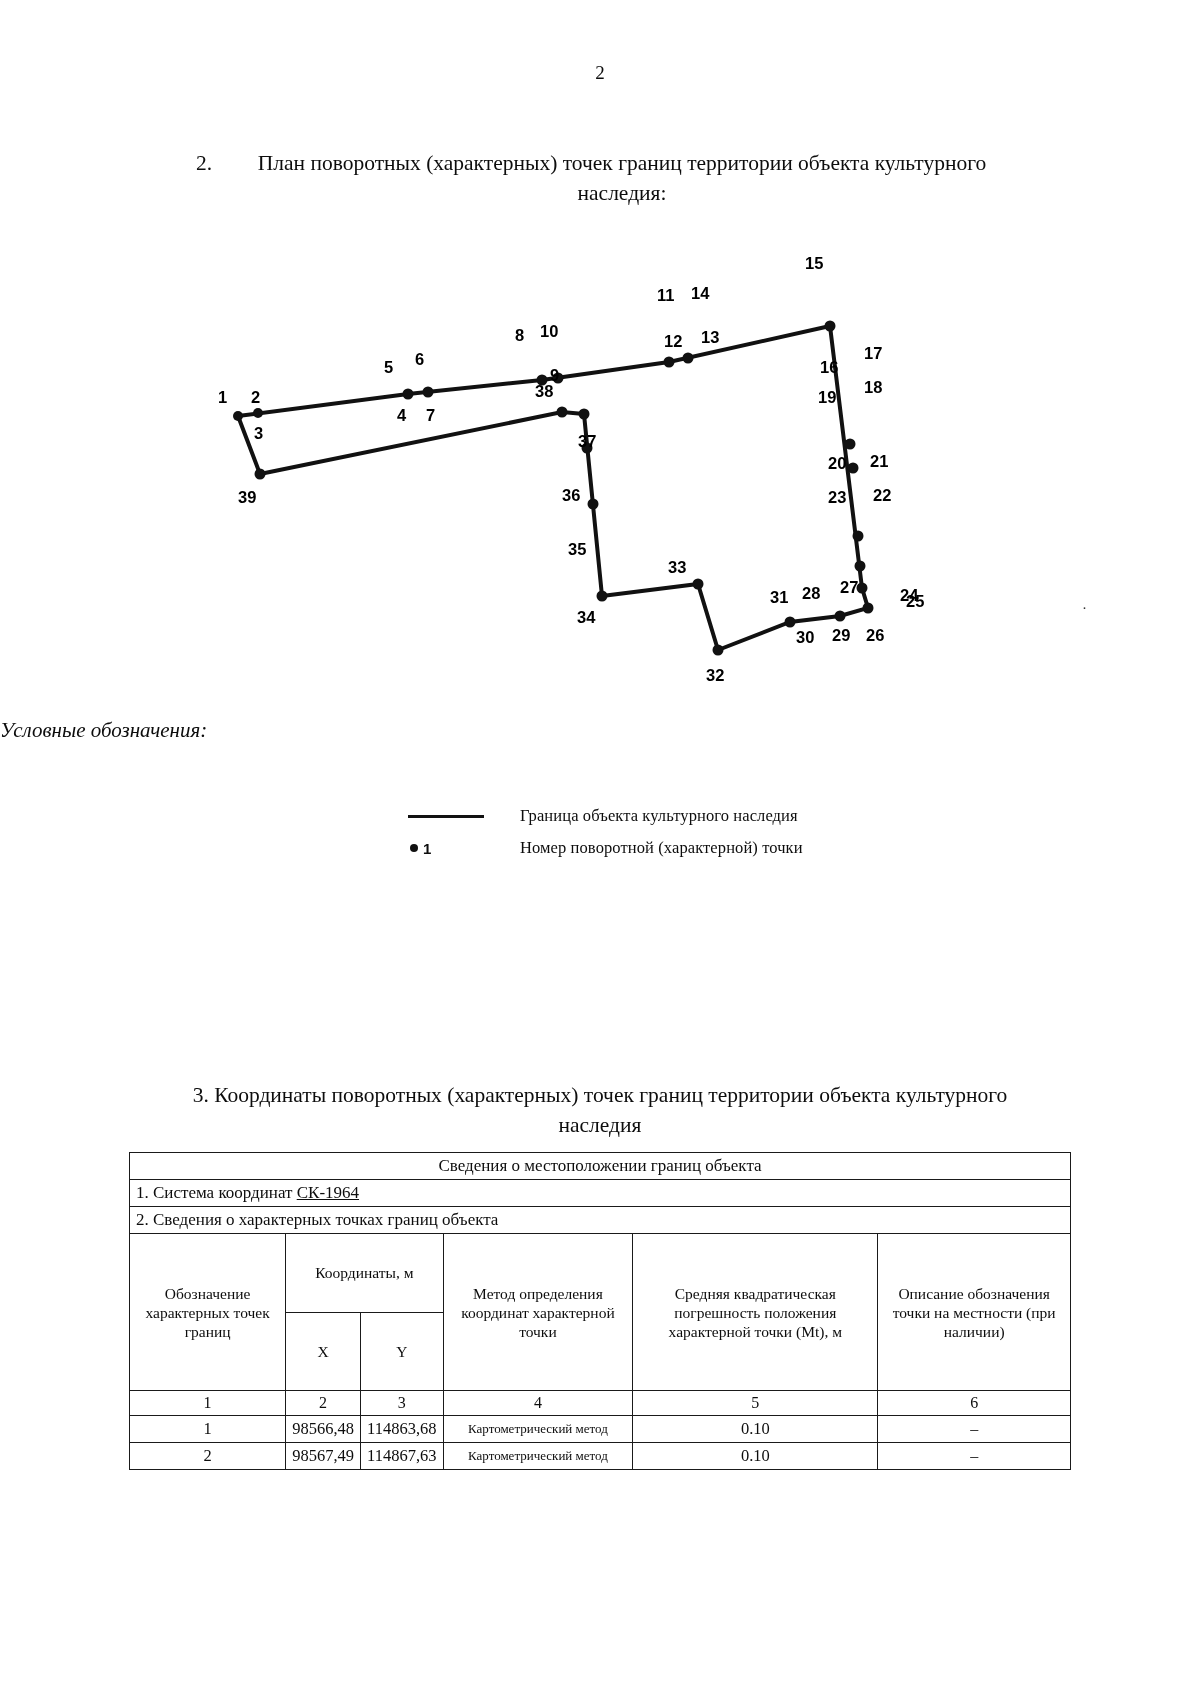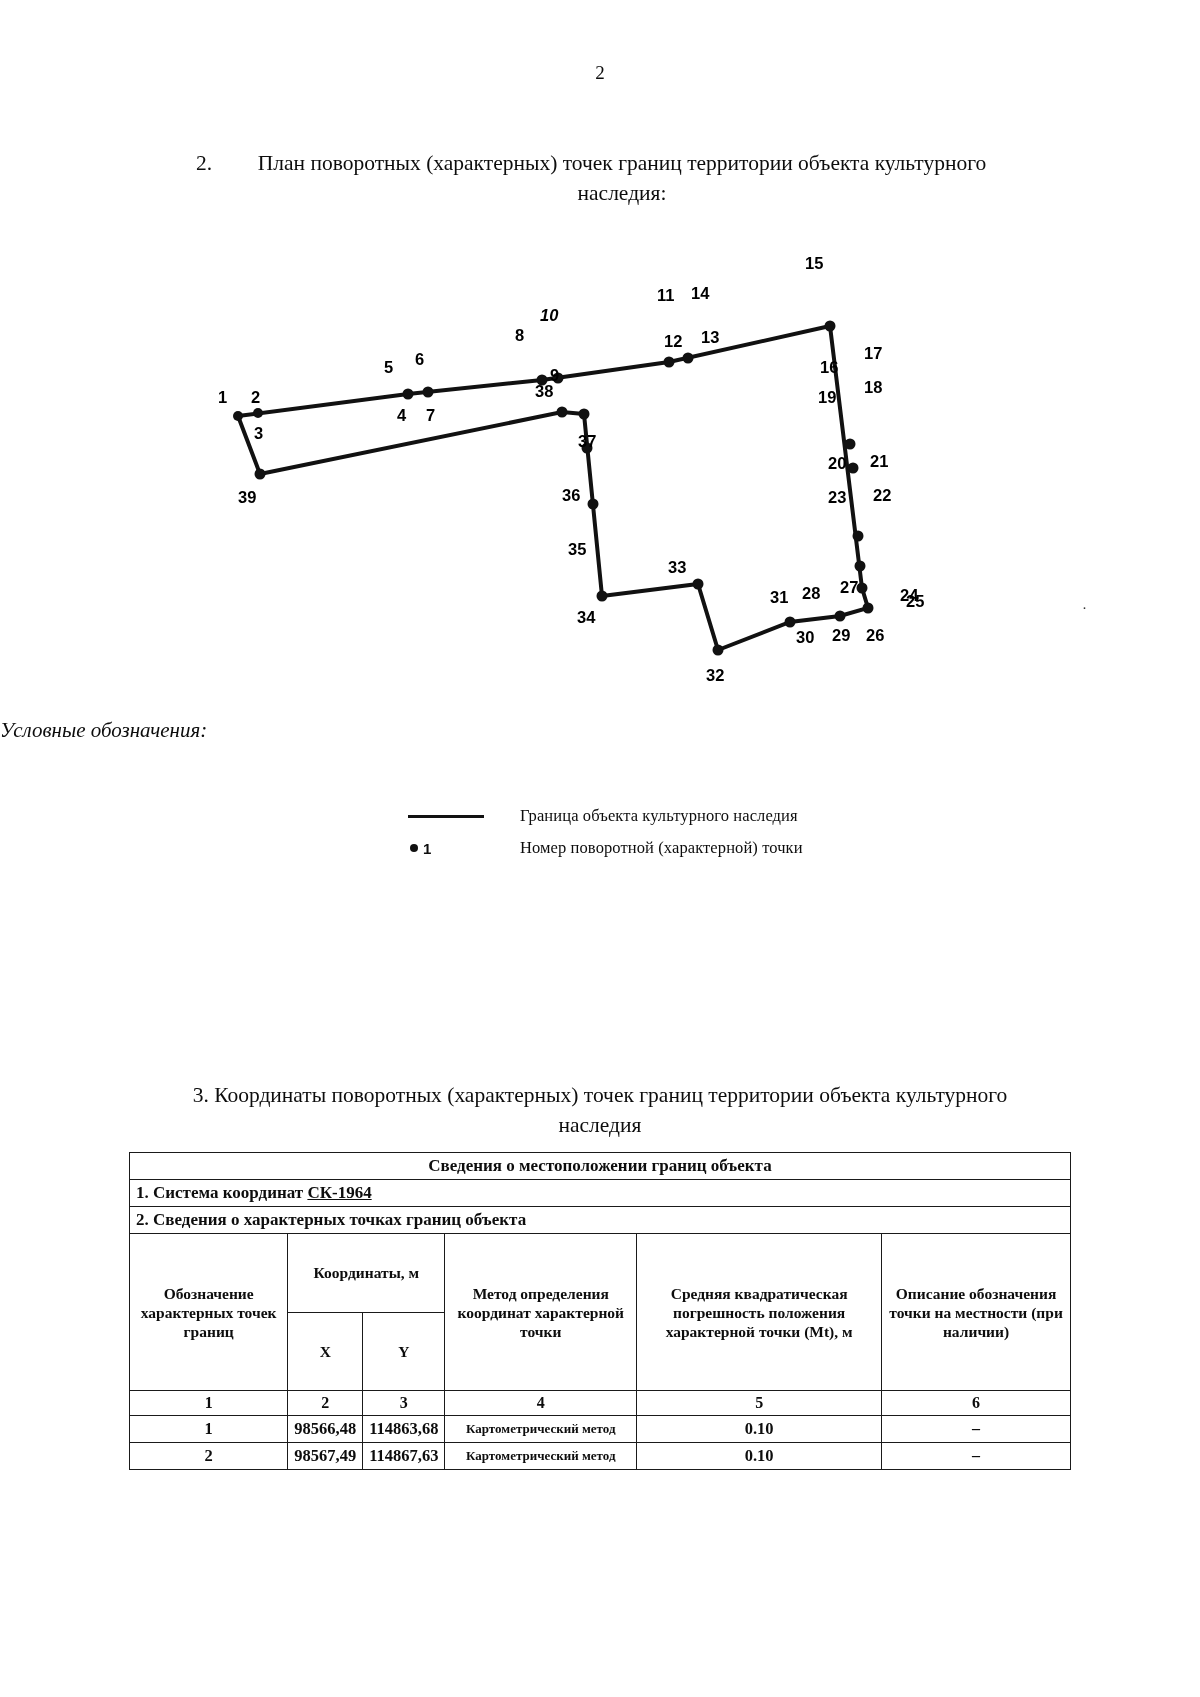--- a/index.html
+++ b/index.html
@@ -57,21 +57,21 @@
   
   .coord-table{
     position:absolute;top:1152px;left:129px;
     width:942px;
     border-collapse:collapse;
     font-size:16px;
   }
   .coord-table td,.coord-table th{
     border:1px solid #1a1a1a;
     padding:3px 6px;
-    font-weight:bold;
+    font-weight:normal;
     vertical-align:middle;
   }
   .tbl-title{text-align:center;font-size:17px;padding:7px 4px;}
   .tbl-sub{text-align:left;font-size:17px;padding:8px 8px;}
   .tbl-sub u{text-decoration:underline;}
   .hdr-cell{text-align:center;font-size:15.5px;line-height:19px;padding:6px 4px;}
   .colnum{text-align:center;font-size:16px;padding:6px 4px;}
   .data-cell{text-align:center;font-size:16.5px;padding:9px 4px;}
   .method-cell{text-align:center;font-size:13px;line-height:16px;padding:6px 4px;}
   .dash-cell{text-align:center;font-size:16px;}
@@ -144,21 +144,21 @@
 
     <span class="pt-label" style="left:68px;top:152px;">1</span>
     <span class="pt-label" style="left:101px;top:152px;">2</span>
     <span class="pt-label" style="left:104px;top:188px;">3</span>
     <span class="pt-label" style="left:247px;top:170px;">4</span>
     <span class="pt-label" style="left:234px;top:122px;">5</span>
     <span class="pt-label" style="left:265px;top:114px;">6</span>
     <span class="pt-label" style="left:276px;top:170px;">7</span>
     <span class="pt-label" style="left:365px;top:90px;">8</span>
     <span class="pt-label" style="left:400px;top:130px;">9</span>
-    <span class="pt-label" style="left:390px;top:70px;font-style:italic;">10</span>
+    <span class="pt-label" style="left:390px;top:86px;">10</span>
     <span class="pt-label" style="left:507px;top:50px;">11</span>
     <span class="pt-label" style="left:514px;top:96px;">12</span>
     <span class="pt-label" style="left:551px;top:92px;">13</span>
     <span class="pt-label" style="left:541px;top:48px;">14</span>
     <span class="pt-label" style="left:655px;top:18px;">15</span>
     <span class="pt-label" style="left:670px;top:122px;">16</span>
     <span class="pt-label" style="left:714px;top:108px;">17</span>
     <span class="pt-label" style="left:714px;top:142px;">18</span>
     <span class="pt-label" style="left:668px;top:152px;text-align:center;">19</span>
     <span class="pt-label" style="left:678px;top:218px;">20</span>

